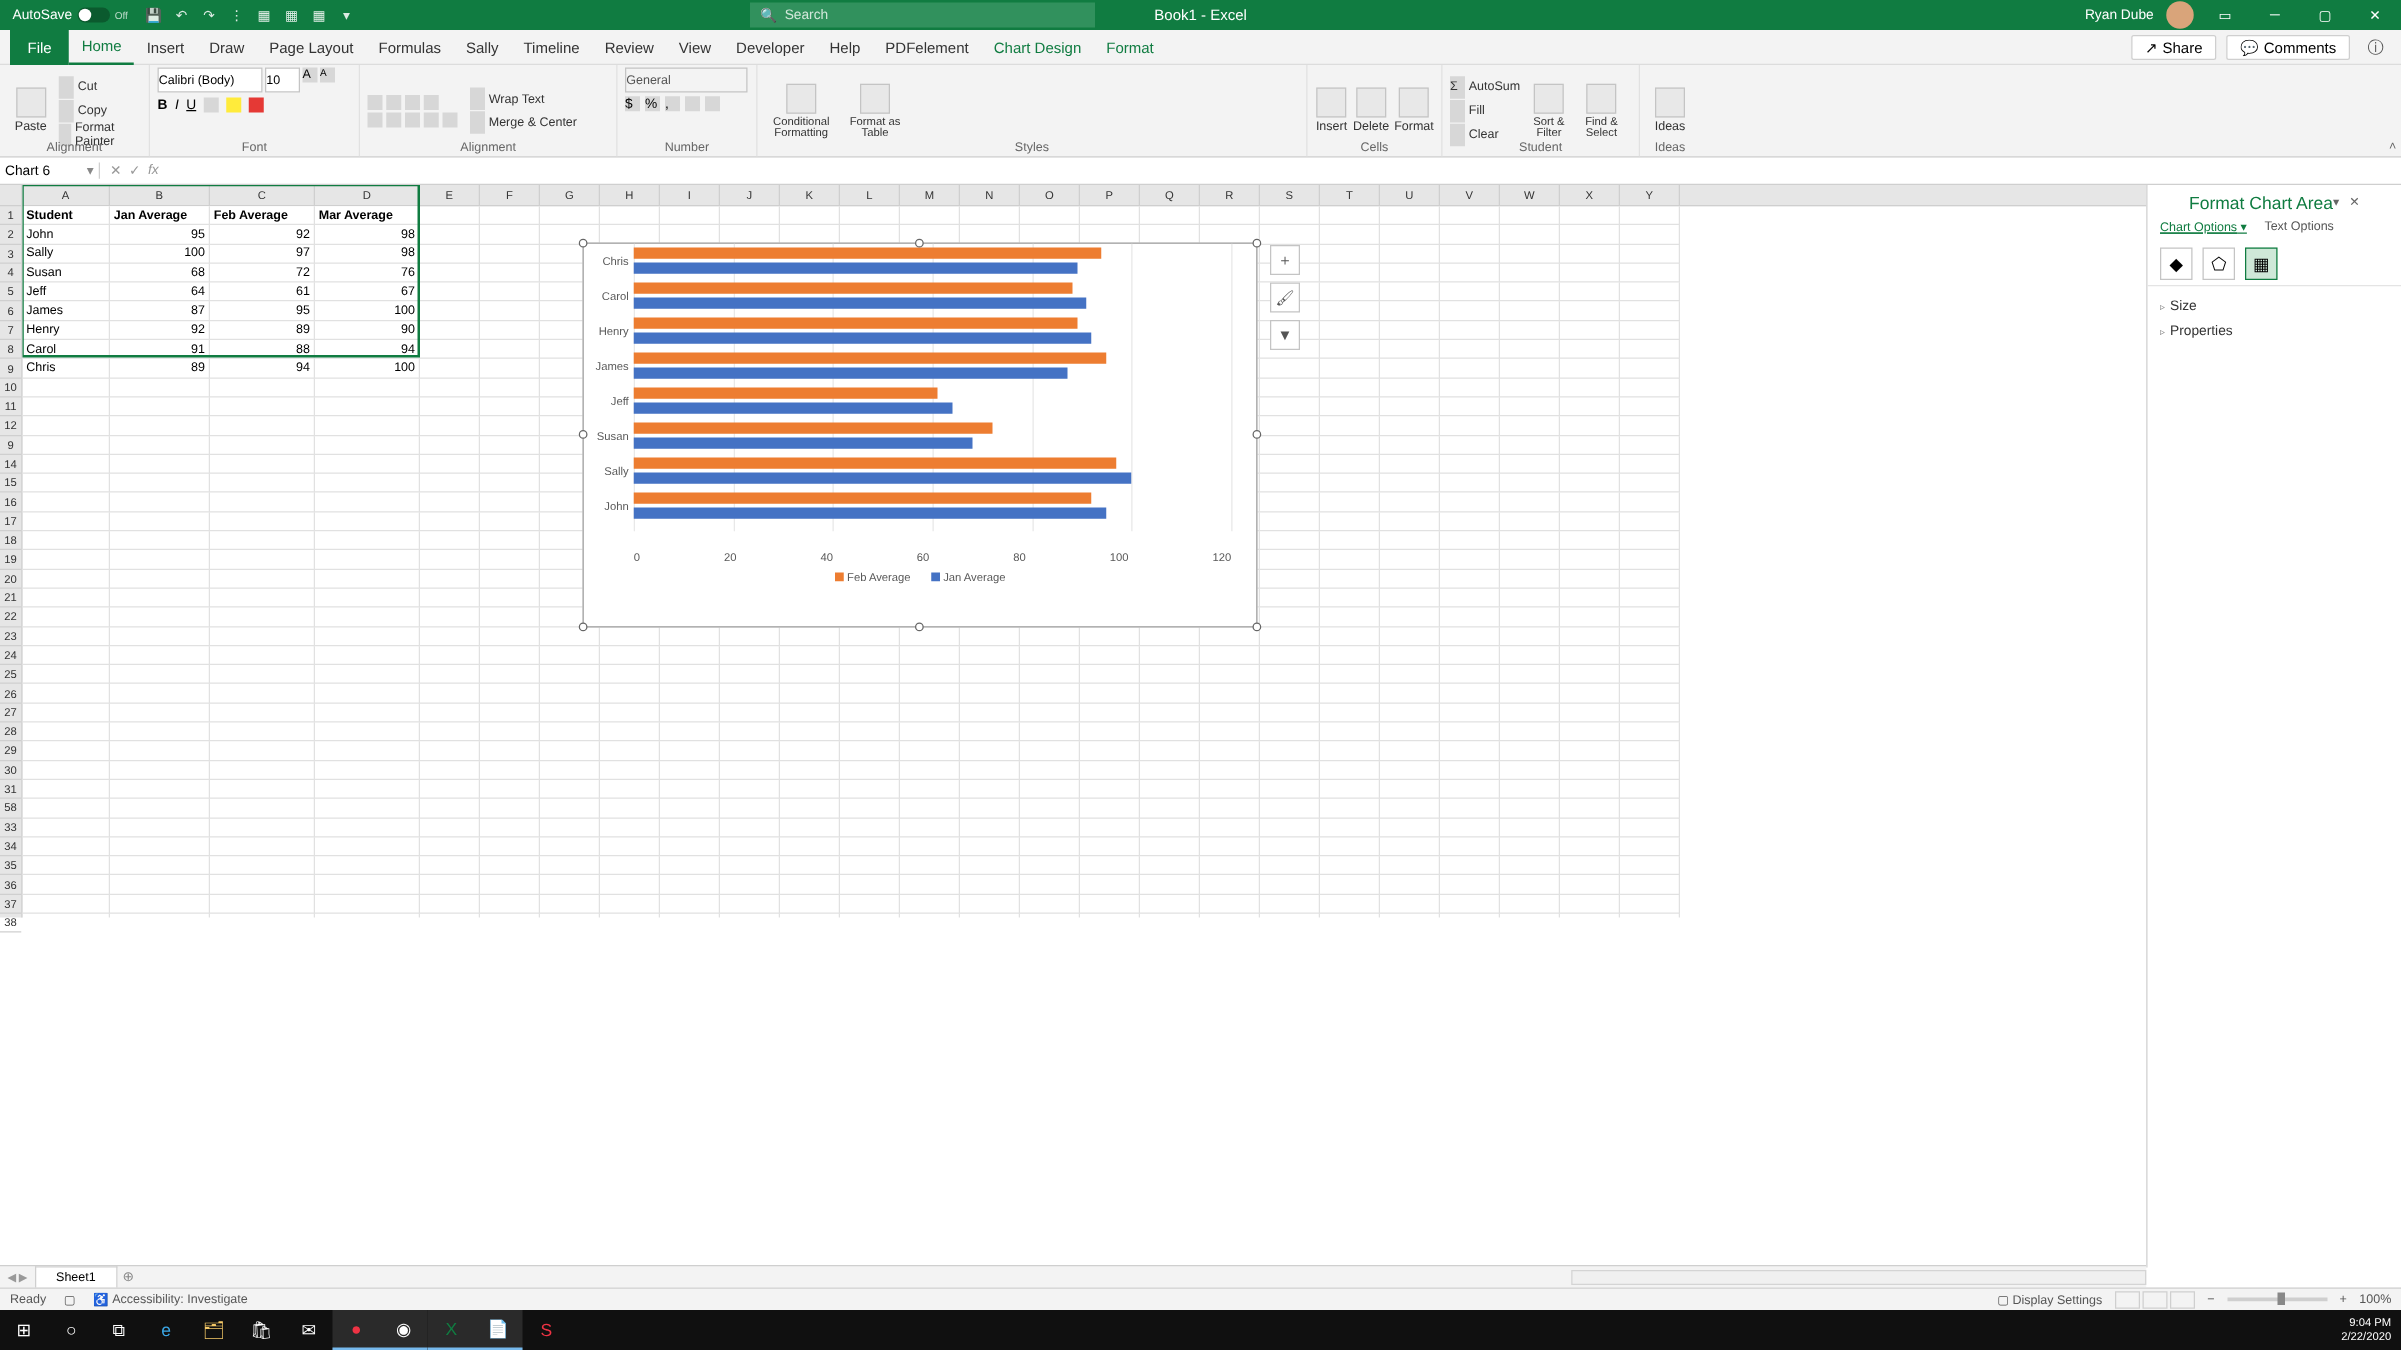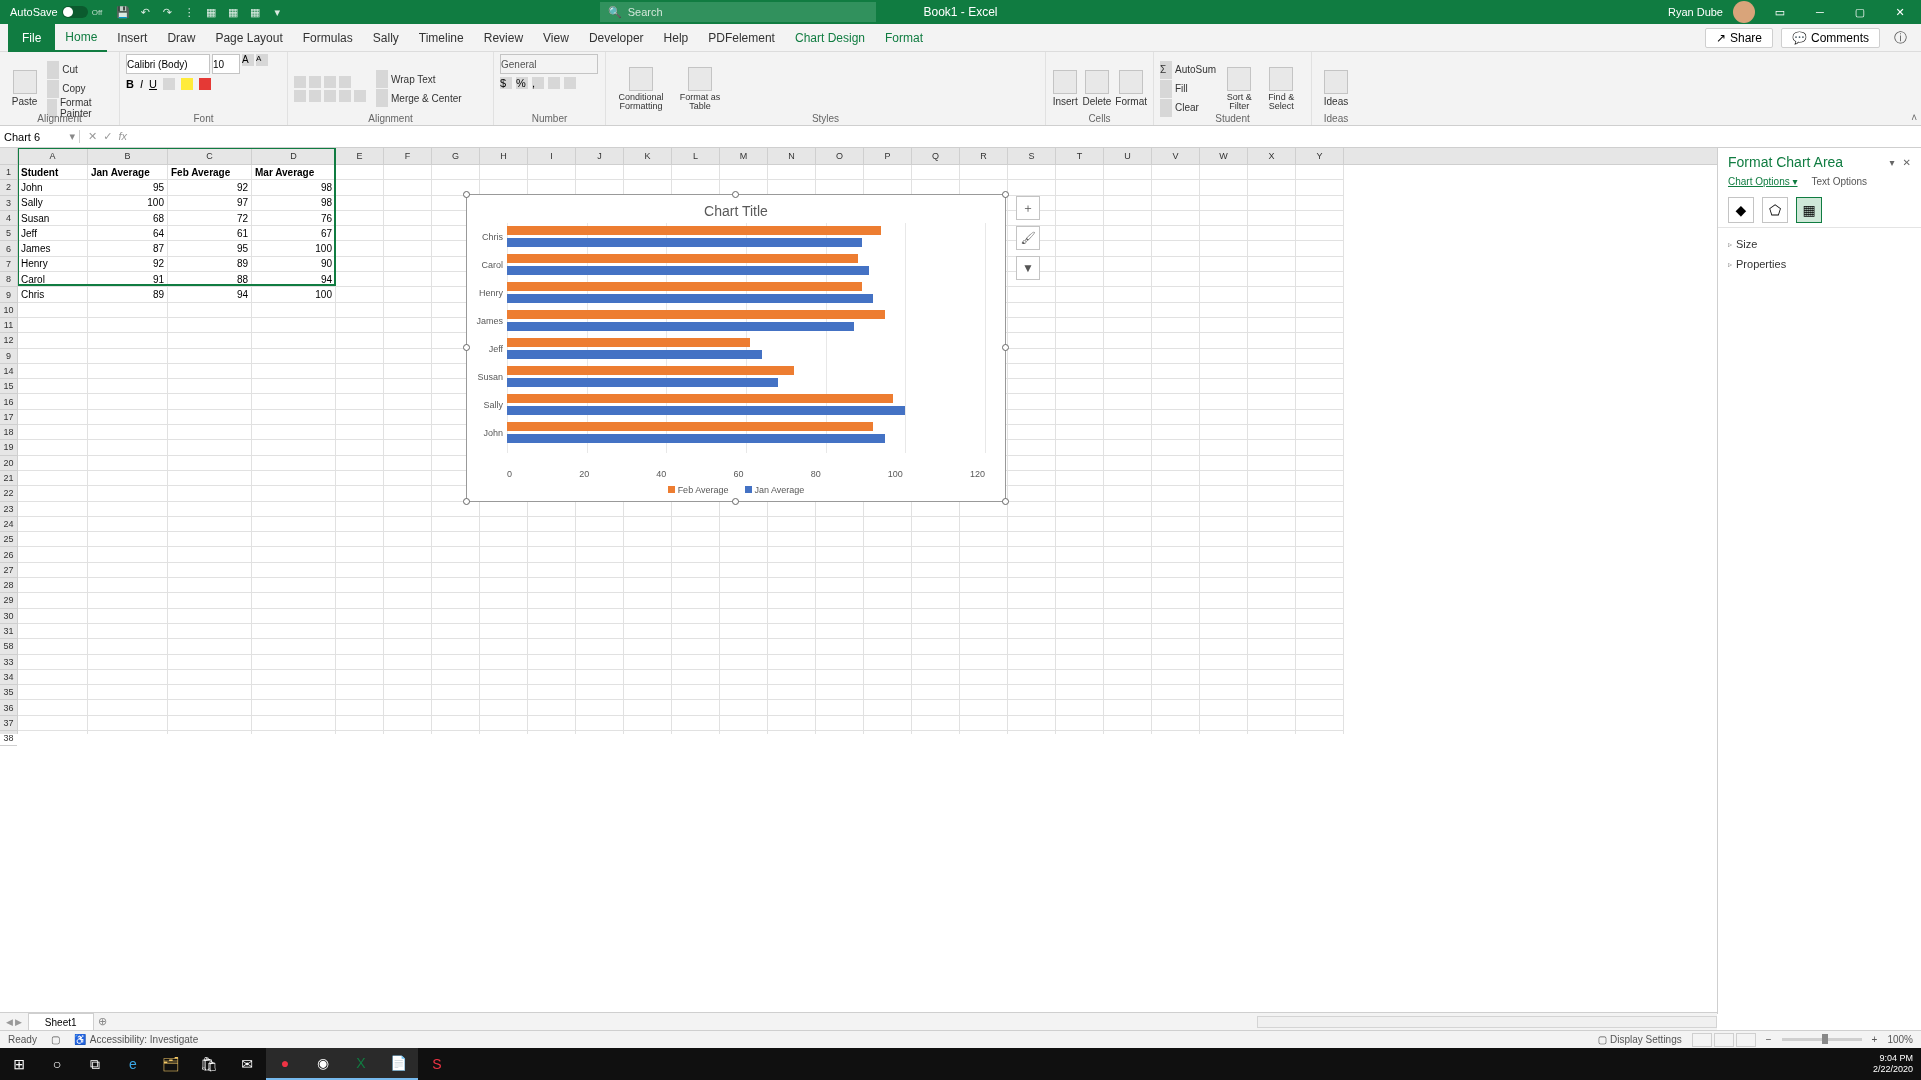--- a/index.html
+++ b/index.html
@@ -86,21 +86,21 @@
 .chart-bars { position: relative; flex: 1; height: 100%; }
 .chart-bar { position: absolute; height: 9px; left: 0; }
 .chart-bar.feb { background: #ed7d31; top: 3px; }
 .chart-bar.jan { background: #4472c4; top: 15px; }
 .chart-xaxis { display: flex; justify-content: space-between; font-size: 9px; color: #595959; padding: 2px 20px 0 40px; }
 .chart-legend { display: flex; justify-content: center; gap: 16px; font-size: 9px; color: #595959; padding: 6px 0; }
 .legend-sw { width: 7px; height: 7px; display: inline-block; margin-right: 3px; }
 
 
 .format-pane { position: absolute; right: 0; top: 148px; width: 204px; bottom: 34px; background: #fff; border-left: 1px solid #cfcfcf; }
-.fp-title { display: flex; align-items: center; justify-content: space-between; padding: 6px 10px; font-size: 14px; color: #107c41; }
+.fp-title { display: flex; align-items: center; justify-content: center; padding: 6px 10px; font-size: 14px; color: #107c41; }
 .fp-tabs { display: flex; gap: 14px; padding: 0 10px 6px; font-size: 10px; color: #555; }
 .fp-tabs span:first-child { text-decoration: underline; color: #107c41; }
 .fp-icons { display: flex; gap: 8px; padding: 4px 10px; border-bottom: 1px solid #e4e4e4; margin-bottom: 6px; }
 .fp-icon { width: 26px; height: 26px; border: 1px solid #c4c4c4; display: flex; align-items: center; justify-content: center; font-size: 14px; }
 .fp-icon.active { background: #cfe8d8; border-color: #107c41; }
 .fp-section { padding: 4px 10px; font-size: 11px; color: #333; display: flex; align-items: center; gap: 4px; }
 .fp-section::before { content: "▹"; font-size: 8px; color: #888; }
 
 
 .sheet-tabs { position: absolute; left: 0; right: 204px; bottom: 18px; height: 18px; background: #f3f3f3; border-top: 1px solid #cfcfcf; display: flex; align-items: center; }
@@ -1467,21 +1467,20 @@
             <div class="cell" style="width: 48px;"></div>
             <div class="cell" style="width: 48px;"></div>
           </div>
         </div>
     <div class="selection-border" style="left:-1px;top:-1px;width:319px;height:139px"></div>
     <div class="vscroll">
           <div class="vscroll-thumb"></div>
         </div>
 
     <div class="chart-box">
-      <div class="chart-title">Chart Title</div>
       <div class="chart-body">
         <div class="chart-grid" id="chart-grid">
               <div class="chart-vline" style="left: 0%;"></div>
               <div class="chart-vline" style="left: 16.6667%;"></div>
               <div class="chart-vline" style="left: 33.3333%;"></div>
               <div class="chart-vline" style="left: 50%;"></div>
               <div class="chart-vline" style="left: 66.6667%;"></div>
               <div class="chart-vline" style="left: 83.3333%;"></div>
               <div class="chart-vline" style="left: 100%;"></div>
             </div>

